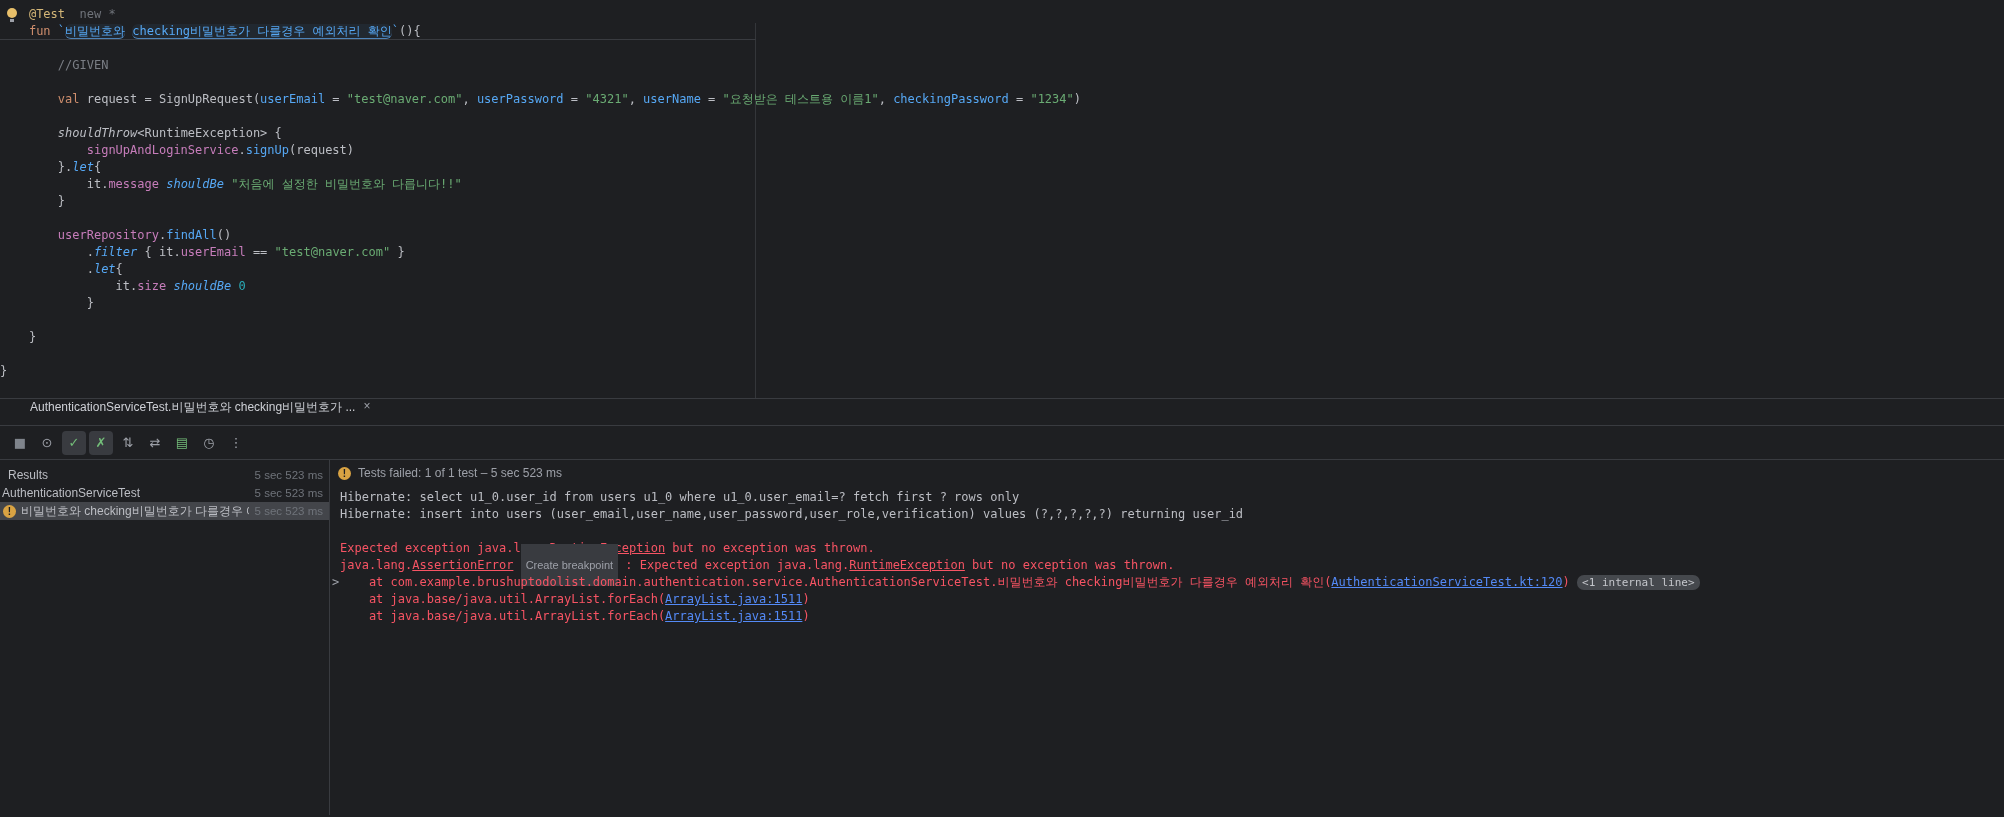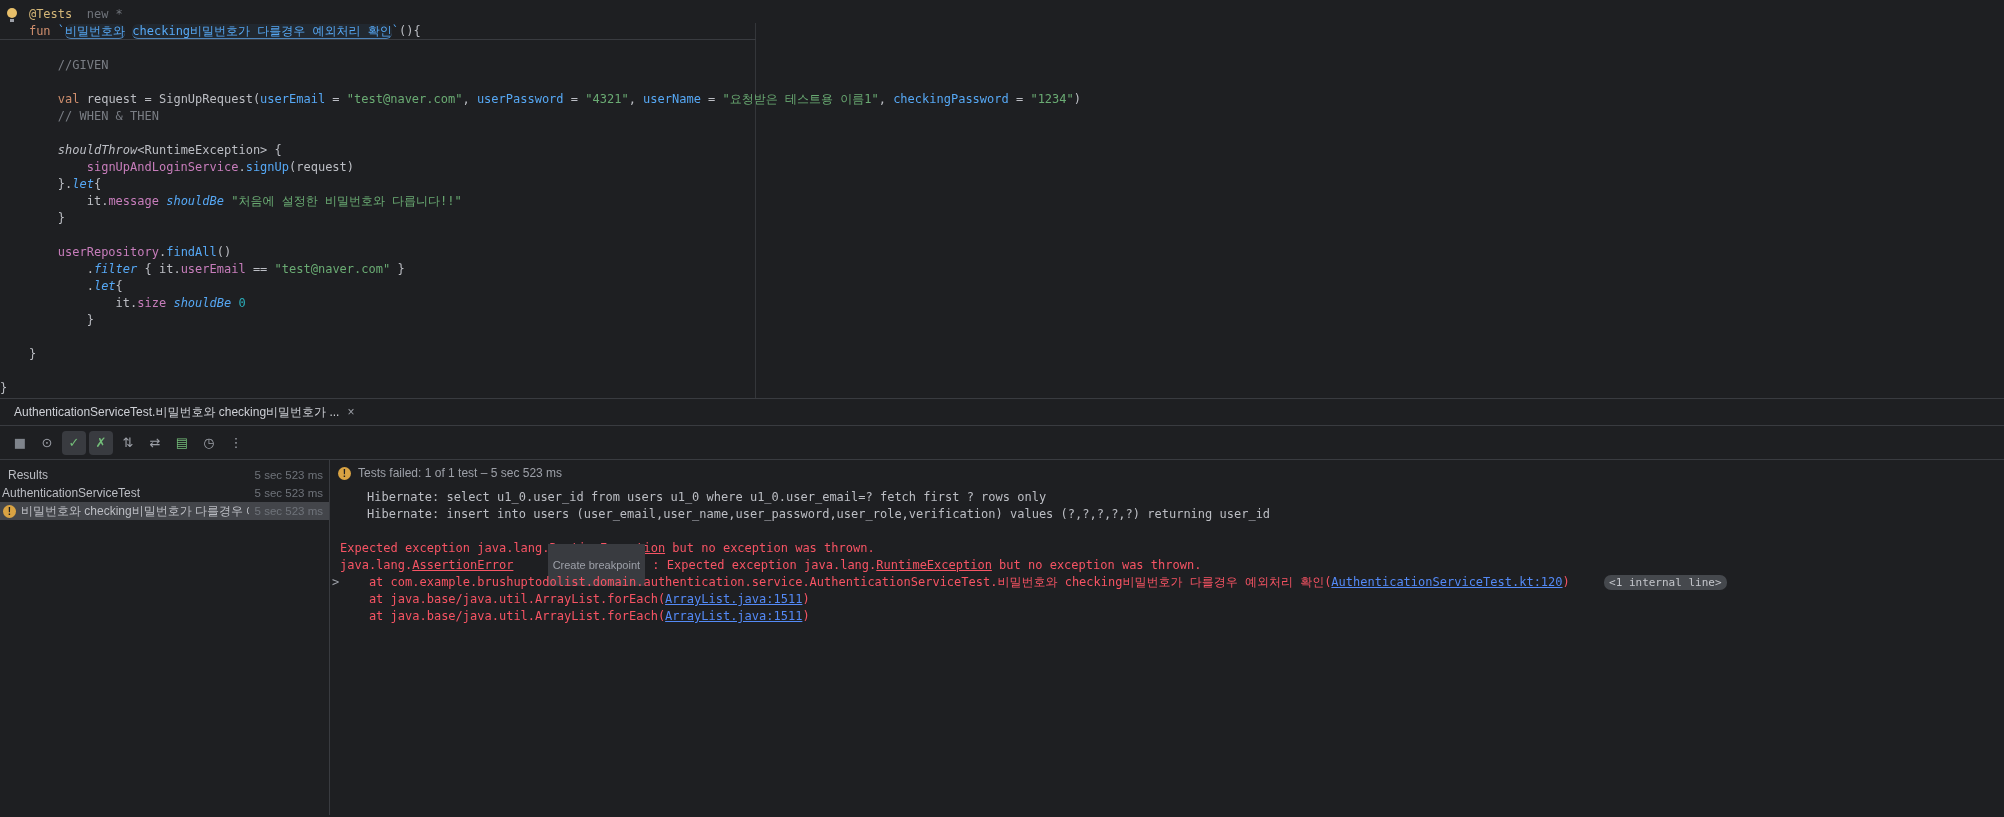--- a/index.html
+++ b/index.html
@@ -27,21 +27,21 @@
   .s-arg{color:#56A8F5;}
   .s-num{color:#2AACB8;}
   .s-ann{color:#D5B778;}
   .s-ghost{color:#6F737A;}
   .s-decl{color:#56A8F5;}
   .s-declbox{color:#56A8F5;background:rgba(86,168,245,0.07);border-bottom:1px solid #4E83B8;border-radius:6px;}
 
   
   .panel{position:relative;height:417px;background:#1E1F22;color:#BCBEC4;}
   .tab-row{height:27px;box-sizing:border-box;border-bottom:1px solid #393B40;display:flex;align-items:center;padding-left:10px;}
-  .run-tab{display:flex;align-items:center;gap:8px;font-size:12px;color:#CED0D6;height:100%;padding:0 4px;}
+  .run-tab{display:flex;gap:8px;font-size:12px;color:#CED0D6;height:100%;padding:0 4px;margin-left:16px;}
   .tab-close{color:#9DA0A8;font-size:12px;cursor:default;}
   .toolbar{height:34px;box-sizing:border-box;border-bottom:1px solid #393B40;display:flex;align-items:center;gap:3px;padding-left:8px;}
   .tbtn{width:24px;height:24px;border-radius:4px;display:flex;align-items:center;justify-content:center;
         font-family:"DejaVu Sans",sans-serif;font-size:13px;}
   .tbtn.sel{background:#393B40;}
 
   .panel-content{display:flex;height:355px;}
   .tree{width:330px;box-sizing:border-box;border-right:1px solid #393B40;padding-top:6px;font-size:12px;overflow:hidden;flex:none;}
   .tree-row{height:18px;display:flex;align-items:center;padding-right:6px;}
   .tree-row.r0{padding-left:8px;gap:12px;}
@@ -52,41 +52,40 @@
   .tree-time{white-space:nowrap;color:#6F737A;margin-left:6px;font-size:11.5px;}
   .fail-icon{flex:none;width:13px;height:13px;border-radius:50%;background:#D9A343;color:#1E1F22;font-size:10px;font-weight:bold;
              display:flex;align-items:center;justify-content:center;margin-right:5px;font-family:"Liberation Sans",sans-serif;}
 
   .console{flex:1;overflow:hidden;position:relative;}
   .console-status{height:26px;display:flex;align-items:center;gap:7px;padding-left:8px;font-size:12px;color:#9DA0A8;}
   .warn-ball{width:13px;height:13px;border-radius:50%;background:#D9A343;color:#1E1F22;font-size:10px;font-weight:bold;
              display:flex;align-items:center;justify-content:center;}
   .console-lines{padding:3px 0 0 10px;font-family:"DejaVu Sans Mono","Liberation Mono",monospace;font-size:12px;line-height:17px;}
   .console-line{position:relative;height:17px;white-space:pre;}
-  .s-con{color:#BCBEC4;margin-left:27px;}
+  .s-con{color:#BCBEC4;}
   .s-err{color:#F75464;}
   .s-errlink{color:#F75464;text-decoration:underline;}
   .s-link{color:#548AF7;text-decoration:underline;}
   .s-chip{background:#393B40;color:#9DA0A8;border-radius:0;padding:15px 5px;font-size:11px;font-family:"Liberation Sans",sans-serif;}
   .s-chip2{background:#45484D;color:#C4C6CB;border-radius:7px;padding:1px 5px;font-size:11px;}
   .fold{position:absolute;left:-8px;top:0;color:#9DA0A8;}
 </style>
 </head>
 <body>
 
 <div class="editor">
   <div class="margin-guide"></div>
   <div>
-      <div class="code-line"><span class="bulb"></span><span class="s-txt">    </span><span class="s-ann">@Tests</span><span class="s-txt">  </span><span class="s-ghost">new *</span></div>
+      <div class="code-line"><span class="bulb"></span><span class="s-txt">    </span><span class="s-ann">@Test</span><span class="s-txt">  </span><span class="s-ghost">new *</span></div>
       <div class="code-line line-sep"><span class="s-txt">    </span><span class="s-kw">fun </span><span class="s-decl">`</span><span class="s-declbox">비밀번호와</span><span class="s-txt"> </span><span class="s-declbox">checking비밀번호가 다를경우 예외처리 확인</span><span class="s-decl">`</span><span class="s-txt">(){</span></div>
       <div class="code-line"></div>
       <div class="code-line"><span class="s-cmt">        //GIVEN</span></div>
       <div class="code-line"></div>
       <div class="code-line"><span class="s-txt">        </span><span class="s-kw">val</span><span class="s-txt"> request = SignUpRequest(</span><span class="s-arg">userEmail</span><span class="s-txt"> = </span><span class="s-str">"test@naver.com"</span><span class="s-txt">, </span><span class="s-arg">userPassword</span><span class="s-txt"> = </span><span class="s-str">"4321"</span><span class="s-txt">, </span><span class="s-arg">userName</span><span class="s-txt"> = </span><span class="s-str">"요청받은 테스트용 이름1"</span><span class="s-txt">, </span><span class="s-arg">checkingPassword</span><span class="s-txt"> = </span><span class="s-str">"1234"</span><span class="s-txt">)</span></div>
-      <div class="code-line"><span class="s-cmt">        // WHEN &amp; THEN</span></div>
       <div class="code-line"></div>
       <div class="code-line"><span class="s-txt">        </span><span class="s-txti">shouldThrow</span><span class="s-txt">&lt;RuntimeException&gt; {</span></div>
       <div class="code-line"><span class="s-txt">            </span><span class="s-prop">signUpAndLoginService</span><span class="s-txt">.</span><span class="s-fn">signUp</span><span class="s-txt">(request)</span></div>
       <div class="code-line"><span class="s-txt">        }.</span><span class="s-fni">let</span><span class="s-txt">{</span></div>
       <div class="code-line"><span class="s-txt">            it.</span><span class="s-prop">message</span><span class="s-txt"> </span><span class="s-fni">shouldBe</span><span class="s-txt"> </span><span class="s-str">"처음에 설정한 비밀번호와 다릅니다!!"</span></div>
       <div class="code-line"><span class="s-txt">        }</span></div>
       <div class="code-line"></div>
       <div class="code-line"><span class="s-txt">        </span><span class="s-prop">userRepository</span><span class="s-txt">.</span><span class="s-fn">findAll</span><span class="s-txt">()</span></div>
       <div class="code-line"><span class="s-txt">            .</span><span class="s-fni">filter</span><span class="s-txt"> { it.</span><span class="s-prop">userEmail</span><span class="s-txt"> == </span><span class="s-str">"test@naver.com"</span><span class="s-txt"> }</span></div>
       <div class="code-line"><span class="s-txt">            .</span><span class="s-fni">let</span><span class="s-txt">{</span></div>

